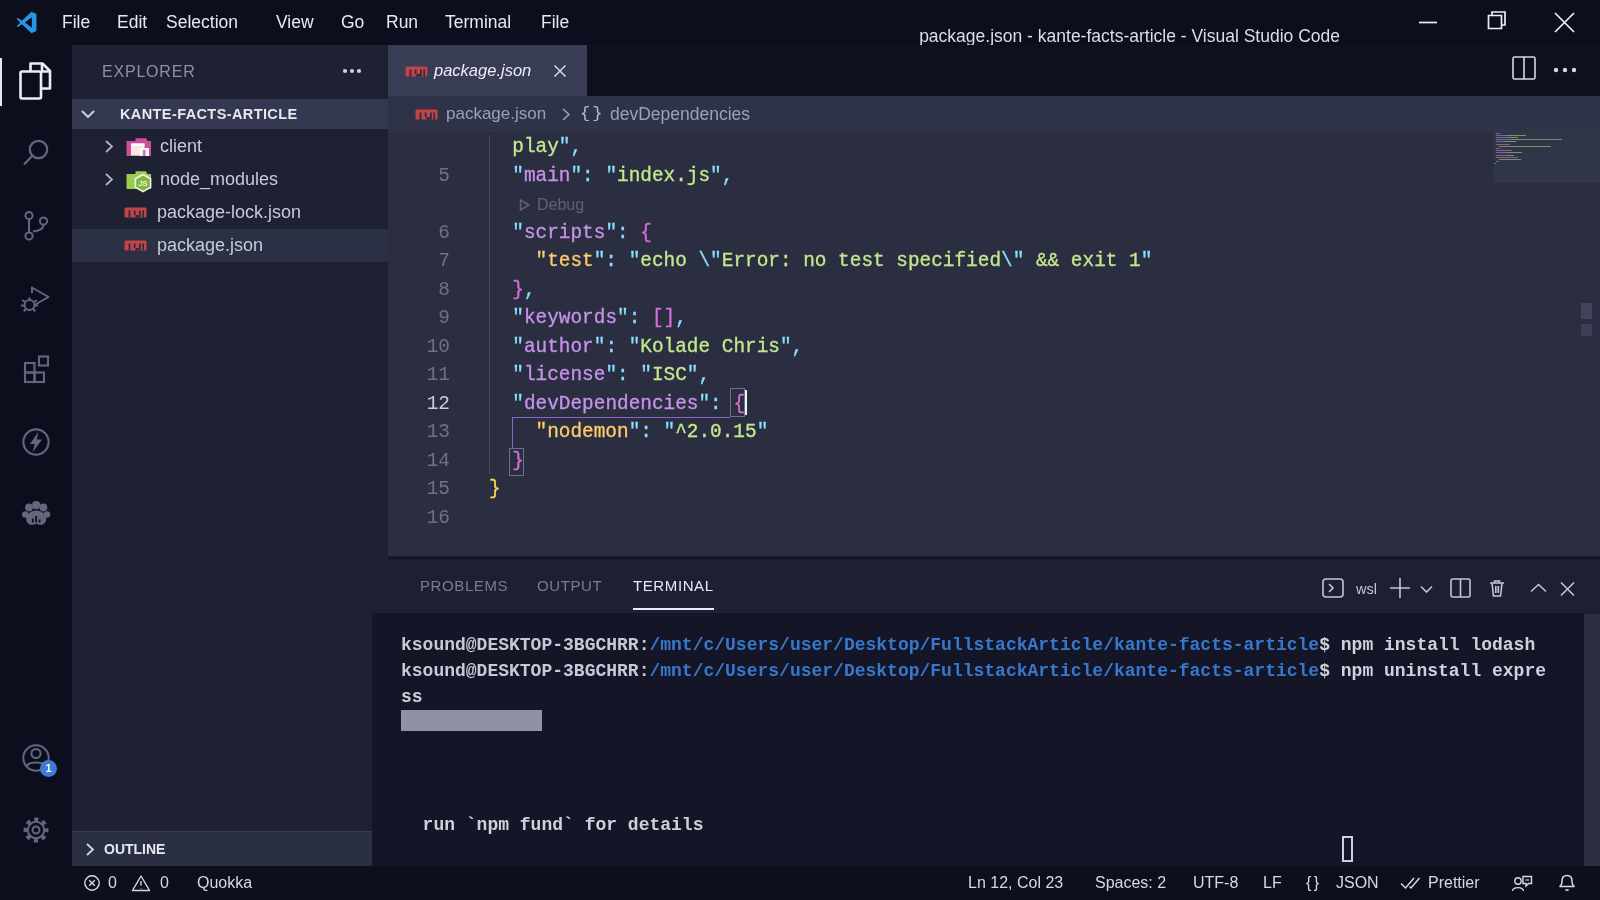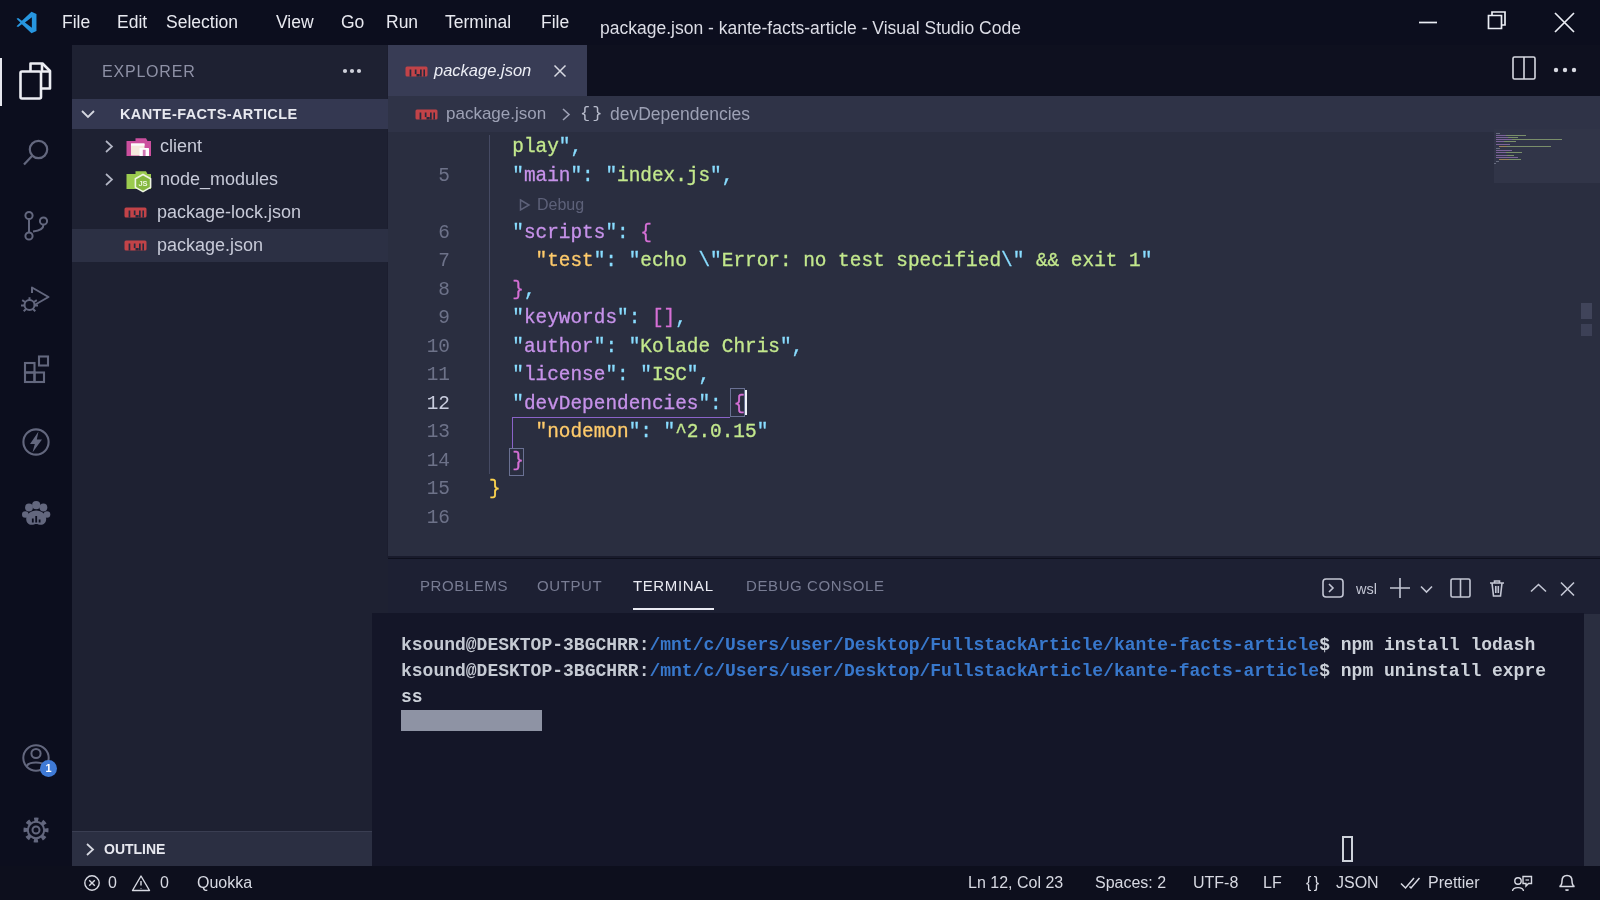--- a/index.html
+++ b/index.html
@@ -1,19 +1,19 @@
 <!DOCTYPE html>
 <html><head>
 <meta charset="utf-8">
 <style>
   html,body{margin:0;padding:0;width:1600px;height:900px;overflow:hidden;background:#2a2e40;font-family:"Liberation Sans",sans-serif;}
   .abs{position:absolute;}
   #titlebar{left:0;top:0;width:1600px;height:45px;background:#0c0e1e;}
   .menu{color:#e8e9f0;font-size:17.5px;line-height:45px;position:absolute;top:0;}
-  #wintitle{color:#dcdde6;font-size:17.5px;line-height:45px;position:absolute;top:6px;left:600px;width:740px;text-align:left;}
+  #wintitle{color:#dcdde6;font-size:17.5px;line-height:45px;position:absolute;top:14px;left:600px;width:740px;text-align:right;}
   #activitybar{left:0;top:45px;width:72px;height:821px;background:#0c0e1e;}
   #sidebar{left:72px;top:45px;width:316px;height:821px;background:#1e2132;}
   #exphead{left:102px;top:45px;width:280px;height:54px;line-height:54px;color:#8e91a6;font-size:16px;letter-spacing:.8px;}
   #secthead{left:72px;top:99px;width:316px;height:30px;background:#343851;color:#e7e8ef;font-weight:bold;font-size:14.5px;letter-spacing:.4px;line-height:30px;}
   .frow{left:72px;width:316px;height:33px;line-height:33px;color:#c7cad8;font-size:18px;position:absolute;}
   #outline{left:72px;top:831px;width:316px;height:34px;background:#2b2f42;border-top:1px solid #3a3e52;color:#e7e8ef;font-weight:bold;font-size:14px;line-height:34px;}
   #tabstrip{left:388px;top:45px;width:1212px;height:51px;background:#0e101f;}
   #tab1{left:388px;top:45px;width:199px;height:51px;background:#383c55;}
   #breadcrumbs{left:388px;top:96px;width:1212px;height:36px;background:#2f3347;color:#9da1b5;font-size:17px;line-height:36px;}
   #editor{left:388px;top:132px;width:1212px;height:426px;background:#2a2e40;}
@@ -289,41 +289,41 @@
   <div class="abs" style="left:1496px;top:161.1px;width:3px;height:1.2px;background:#9ea3b5;opacity:.5"></div>
   <div class="abs" style="left:1494px;top:163.3px;width:2px;height:1.2px;background:#9ea3b5;opacity:.5"></div>
   </div>
 
 <div class="abs" style="left:388px;top:556px;width:1212px;height:2px;background:#191b2c"></div>
 <div class="abs" id="panelhead">
   <span class="ptab" style="left:32px">PROBLEMS</span>
   <span class="ptab" style="left:149px">OUTPUT</span>
   <span class="ptab" style="left:245px;color:#e9eaf2">TERMINAL</span>
   <div class="abs" style="left:245px;top:49px;width:81px;height:2px;background:#e9eaf2"></div>
-  <span class="ptab" style="left:358px">DEBUG CONSOLE</span>
   <svg class="abs" style="left:934px;top:19px" width="260" height="22" viewBox="0 0 260 22">
     <g stroke="#c3c6d4" stroke-width="1.6" fill="none">
       <rect x="1" y="1" width="20" height="18" rx="3"></rect>
       <path d="M7 6 l4 4 l-4 4"></path>
       <path d="M68 10 h20 M78 0 v20"></path>
       <path d="M99 8.5 l5.5 5.5 l5.5-5.5"></path>
       <rect x="129" y="1" width="19" height="18" rx="1.5"></rect>
       <path d="M138.5 1 v18"></path>
       <path d="M168 5 h14 M170 5 l1.5 13 h7 l1.5-13 M172.5 5 v-2 h5 v2 M173.8 8 v7 M176.3 8 v7"></path>
       <path d="M209 13.5 l7.5-7 l7.5 7"></path>
       <path d="M239 4.5 l13 13 M252 4.5 l-13 13"></path>
     </g>
     <text x="34" y="15.5" font-size="14.5" fill="#c3c6d4" font-family="Liberation Sans,sans-serif">wsl</text>
   </svg>
 </div>
 <div class="abs" id="terminal">
   <div class="term" style="left:29px;top:19px"><span style="color:#c5cad3">ksound@DESKTOP-3BGCHRR:</span><span style="color:#3878cc">/mnt/c/Users/user/Desktop/FullstackArticle/kante-facts-article</span>$ npm install lodash</div>
   <div class="term" style="left:29px;top:45px"><span style="color:#c5cad3">ksound@DESKTOP-3BGCHRR:</span><span style="color:#3878cc">/mnt/c/Users/user/Desktop/FullstackArticle/kante-facts-article</span>$ npm uninstall expre</div>
   <div class="term" style="left:29px;top:71px">ss</div>
   <div class="abs" style="left:29px;top:97px;width:141px;height:21px;background:#8e93a4"></div>
+  <div class="term" style="left:29px;top:199px">  run `npm fund` for details</div>
   <div class="abs" style="left:970px;top:223px;width:7px;height:22px;border:2px solid #cdd2da"></div>
 </div>
 <div class="abs" id="statusbar">
   <svg class="abs" style="left:83px;top:8px" width="18" height="18" viewBox="0 0 18 18">
     <g stroke="#d7d9e2" stroke-width="1.4" fill="none">
         <circle cx="9" cy="9" r="7.2"></circle>
         <path d="M6.2 6.2 L11.8 11.8 M11.8 6.2 L6.2 11.8"></path>
       </g>
   </svg>
   <span class="sb" style="left:108px">0</span>

